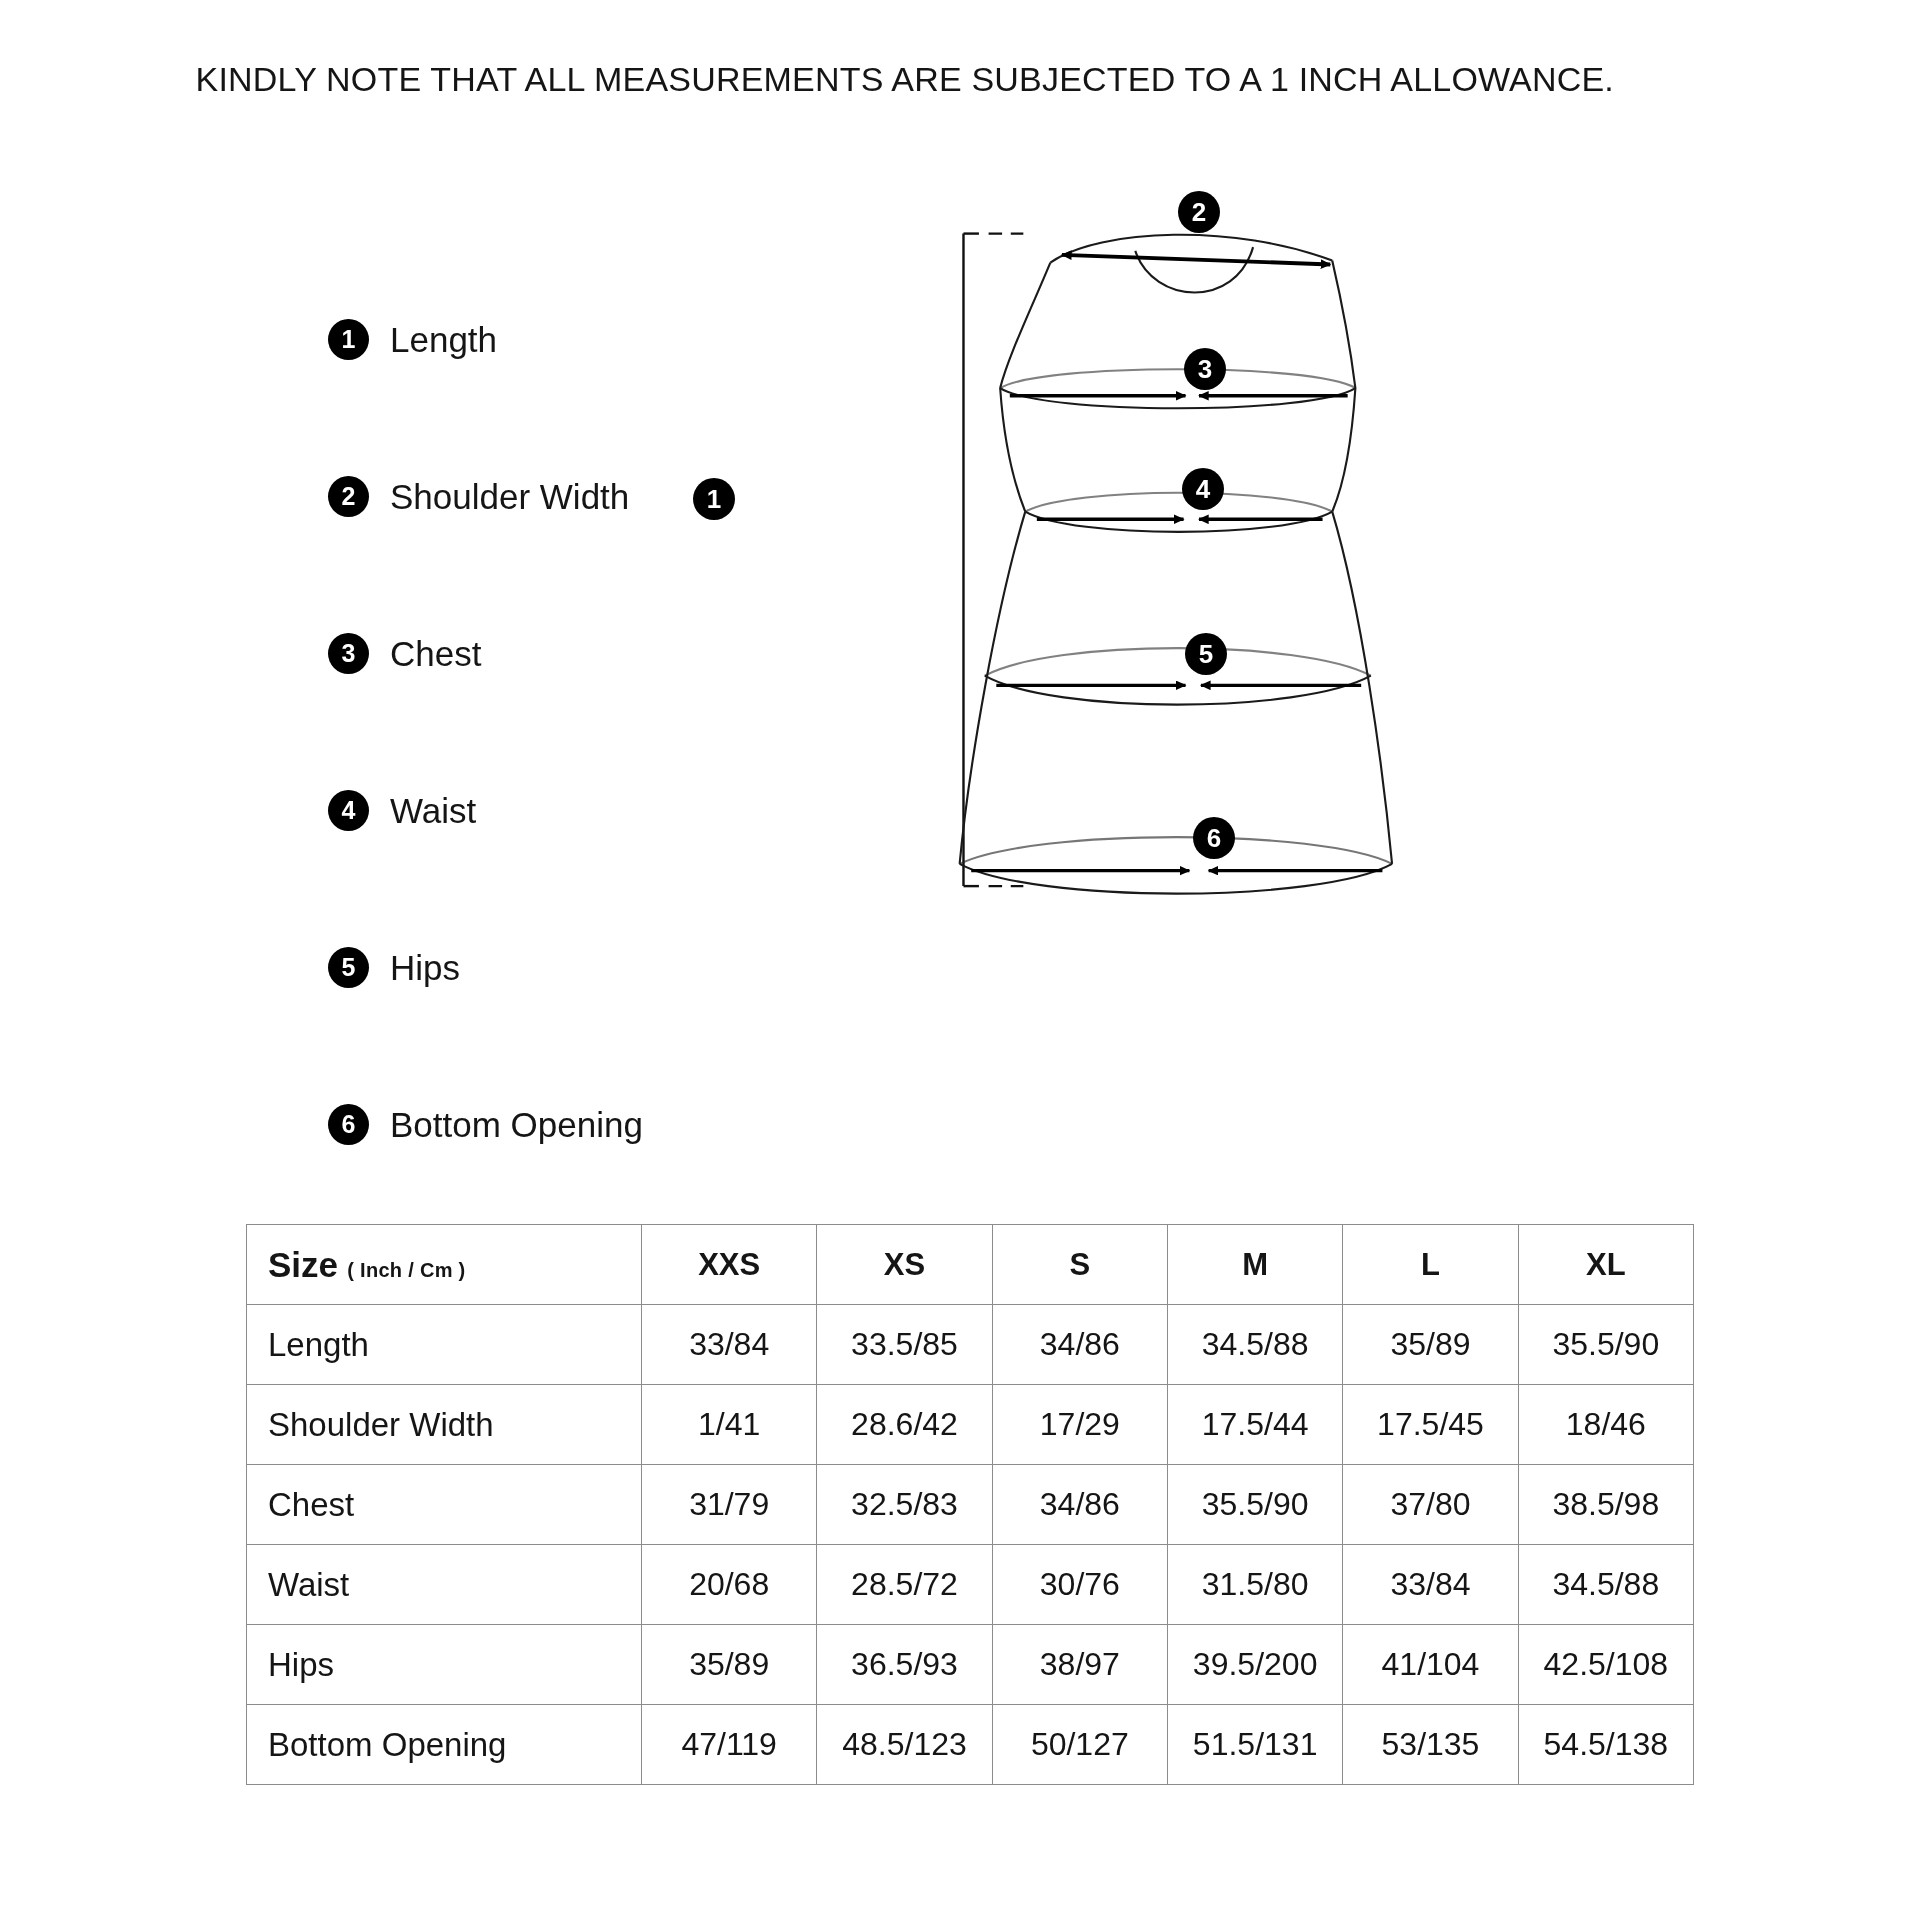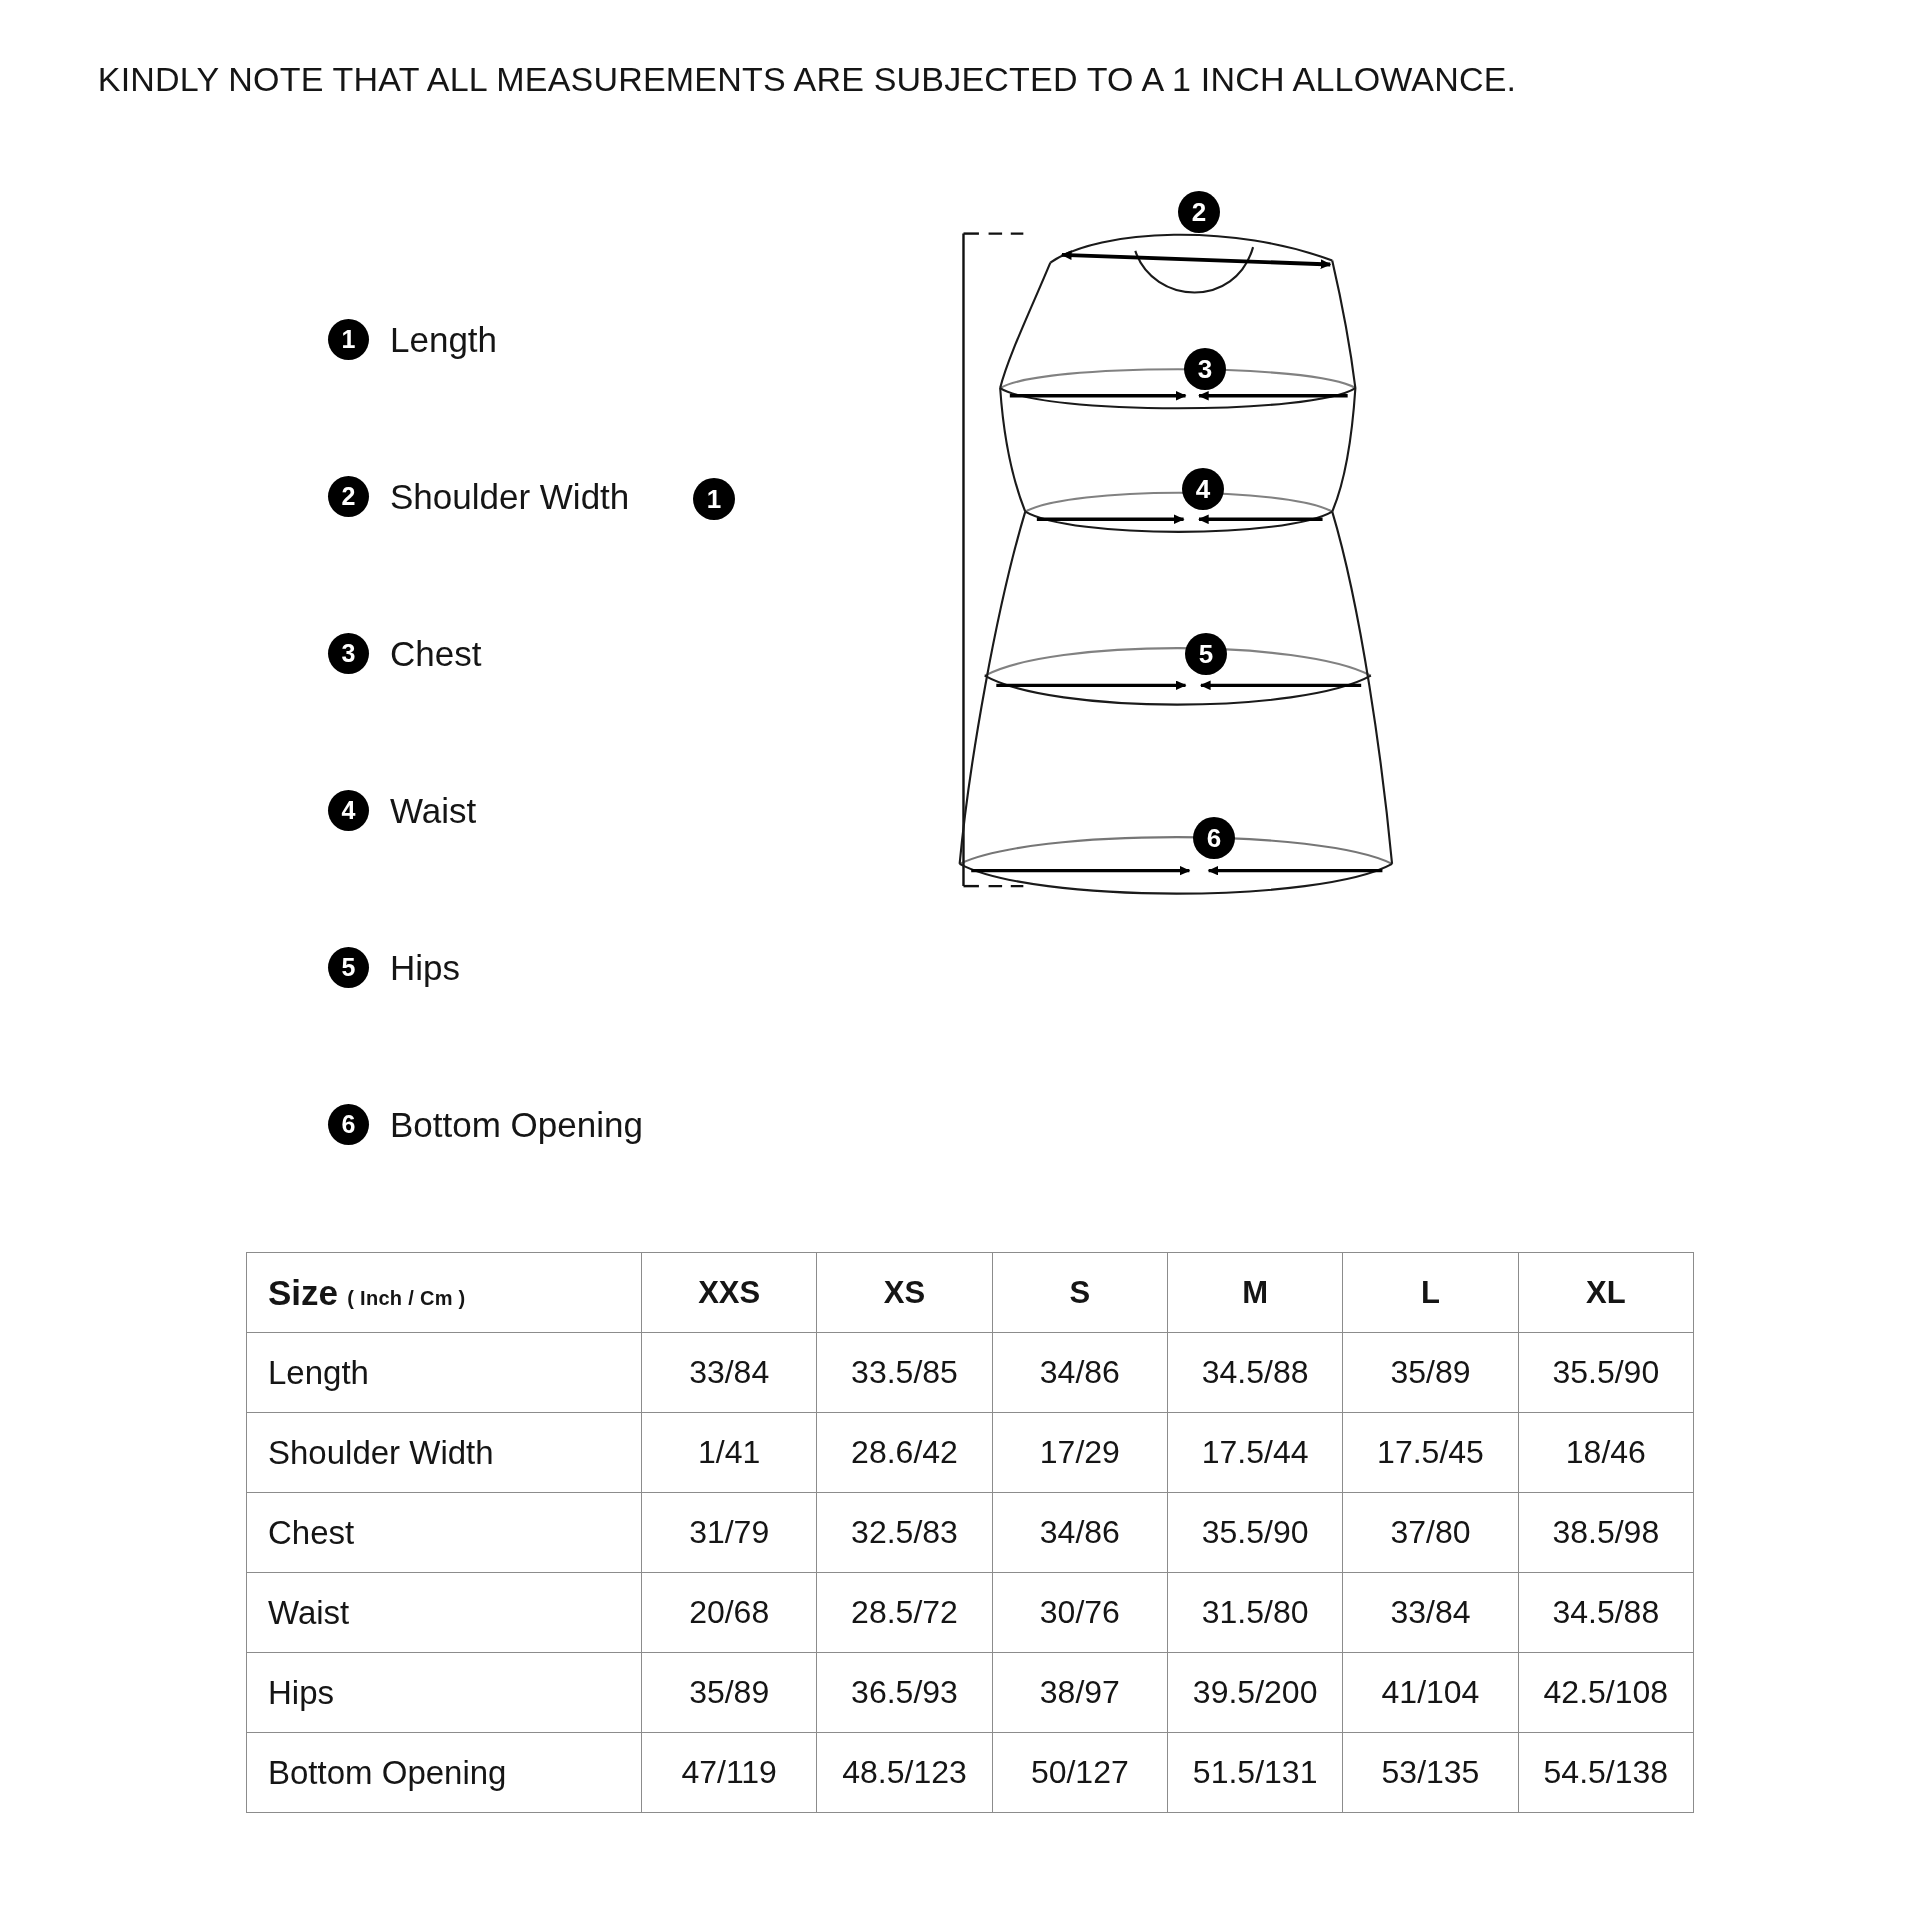--- a/index.html
+++ b/index.html
@@ -20,21 +20,21 @@
     width: 1931px;
     height: 1931px;
   }
 
   
   .note {
     position: absolute;
     top: 60px;
     left: 0;
     width: 1614px;
-    text-align: center;
+    text-align: right;
     font-size: 34px;
     letter-spacing: 0.2px;
     font-weight: 400;
     color: #151515;
   }
 
   
   .legend {
     position: absolute;
     left: 328px;
@@ -89,21 +89,21 @@
     font-weight: 700;
     display: flex;
     align-items: center;
     justify-content: center;
   }
 
   
   .table-wrap {
     position: absolute;
     left: 246px;
-    top: 1252px;
+    top: 1224px;
     width: 1448px;
   }
   table.size-table {
     border-collapse: collapse;
     width: 1448px;
     table-layout: fixed;
   }
   table.size-table th,
   table.size-table td {
     border: 1.9px solid #8c8c8c;

